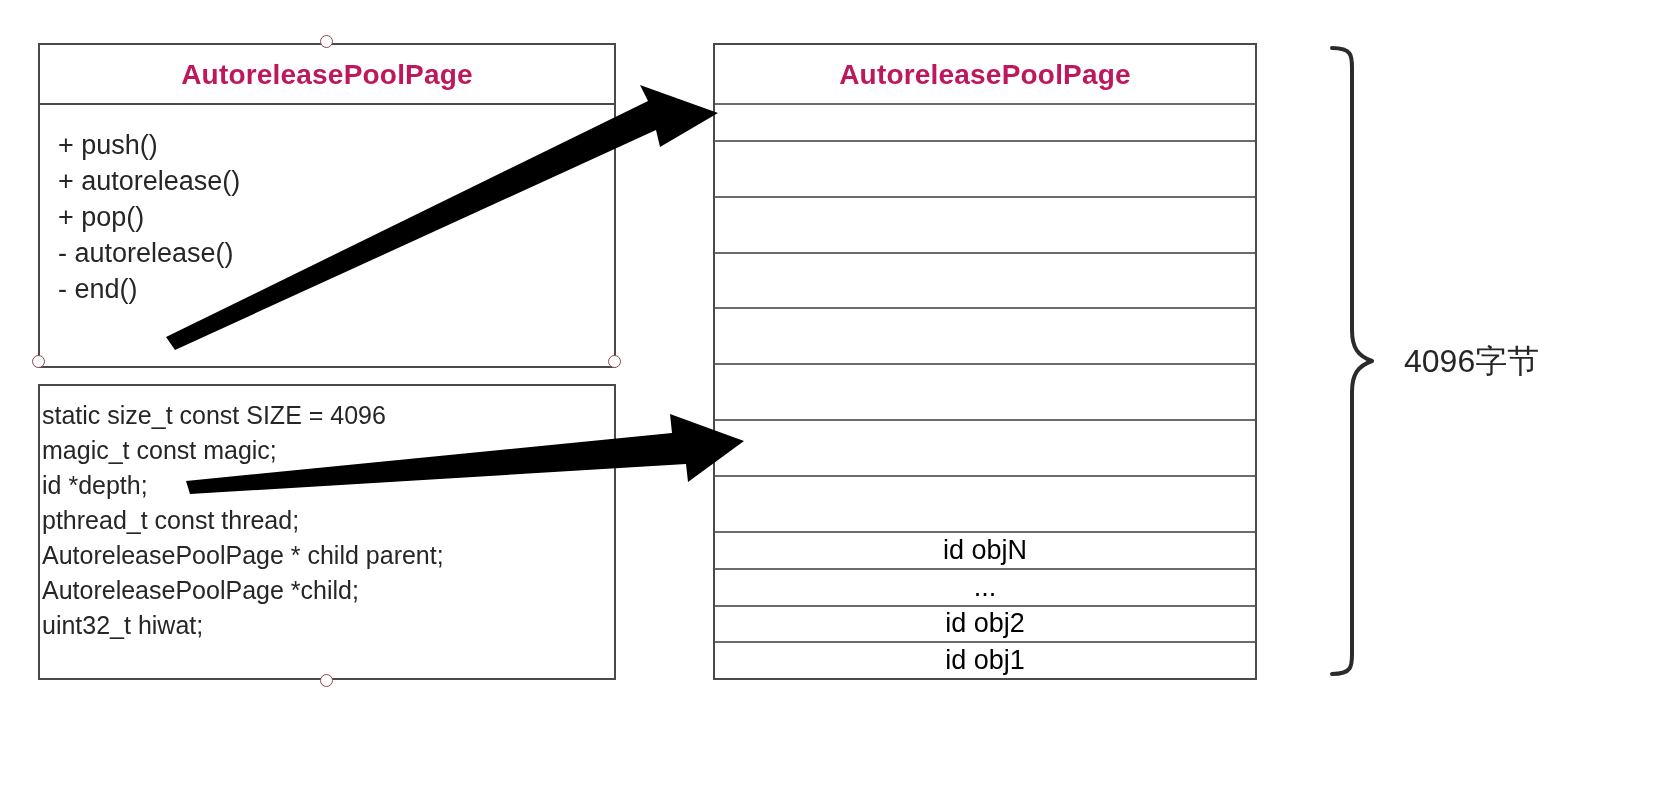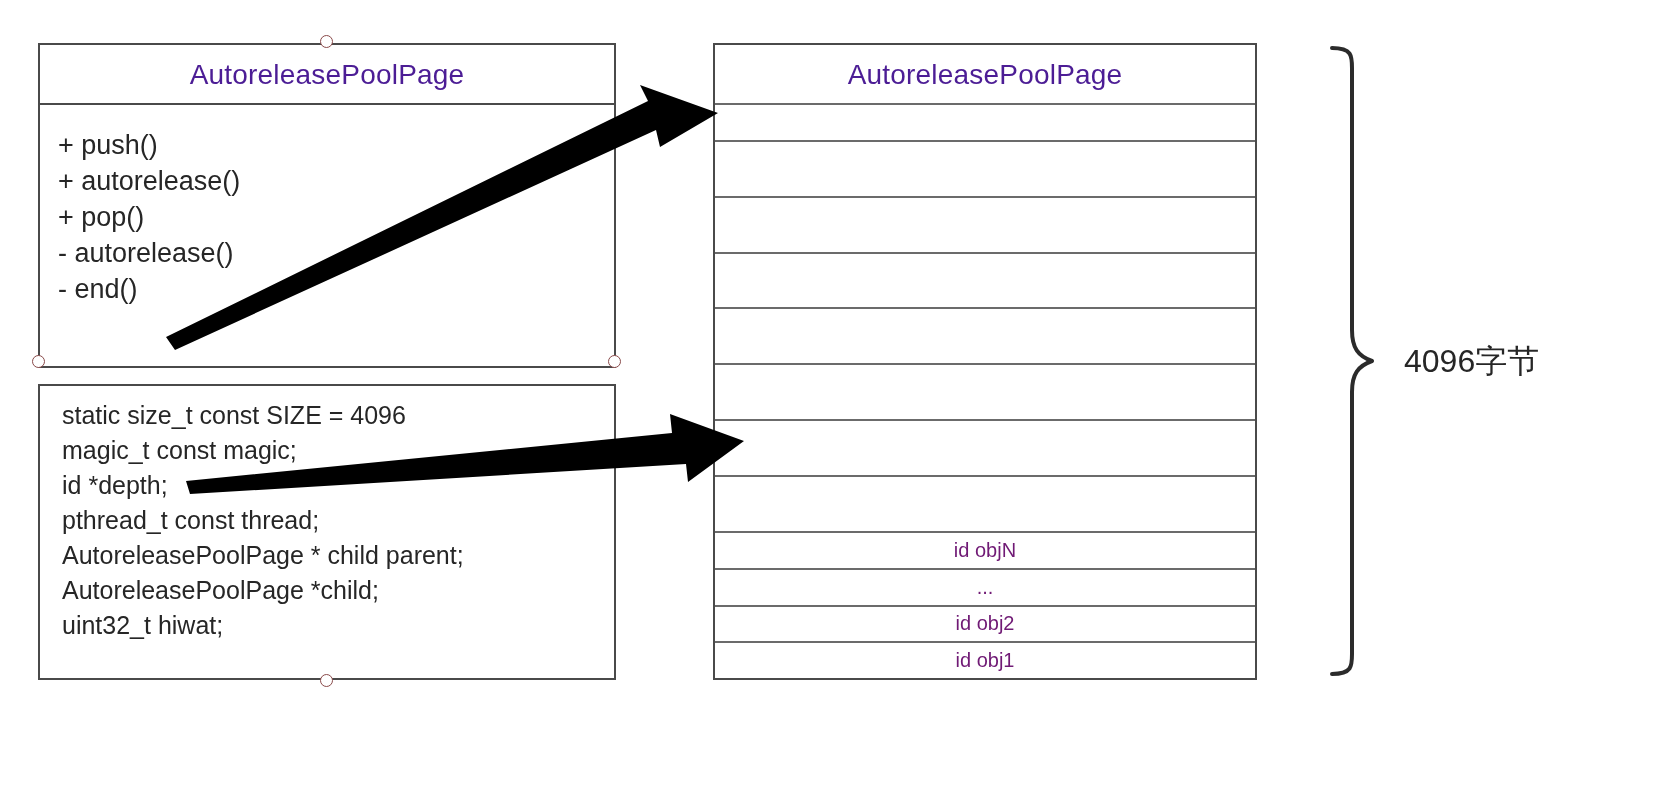--- a/index.html
+++ b/index.html
@@ -23,24 +23,25 @@
   .box {
     position: absolute;
     background: #ffffff;
     border: 2.5px solid #4a4a4a;
     box-sizing: border-box;
   }
 
   .box-title {
     text-align: center;
     font-size: 28px;
-    color: #4c1d95;
+    color: #be185d;
     letter-spacing: 0.2px;
     line-height: 1;
     box-sizing: border-box;
+    font-weight: bold;
   }
 
   
   #left-methods-box {
     left: 38px;
     top: 43px;
     width: 578px;
     height: 325px;
   }
   #left-methods-box .box-title {
@@ -59,21 +60,21 @@
   }
 
   
   #left-fields-box {
     left: 38px;
     top: 384px;
     width: 578px;
     height: 296px;
   }
   .field-list {
-    padding: 12px 0 0 22px;
+    padding: 12px 0 0 2px;
   }
   .field-list .row {
     font-size: 25px;
     line-height: 35px;
     color: #262626;
     white-space: pre;
   }
 
   
   #right-page-box {
@@ -94,22 +95,22 @@
     flex: 1 1 auto;
     display: flex;
     flex-direction: column;
   }
   .slot {
     flex: 1 1 0;
     border-bottom: 2px solid #6b6b6b;
     display: flex;
     align-items: center;
     justify-content: center;
-    font-size: 20px;
-    color: #701a75;
+    font-size: 27px;
+    color: #000000;
     box-sizing: border-box;
     text-align: center;
   }
   .slot:last-child {
     border-bottom: none;
   }
   .slot.tall {
     flex: 1.55 1 0;
   }
 

